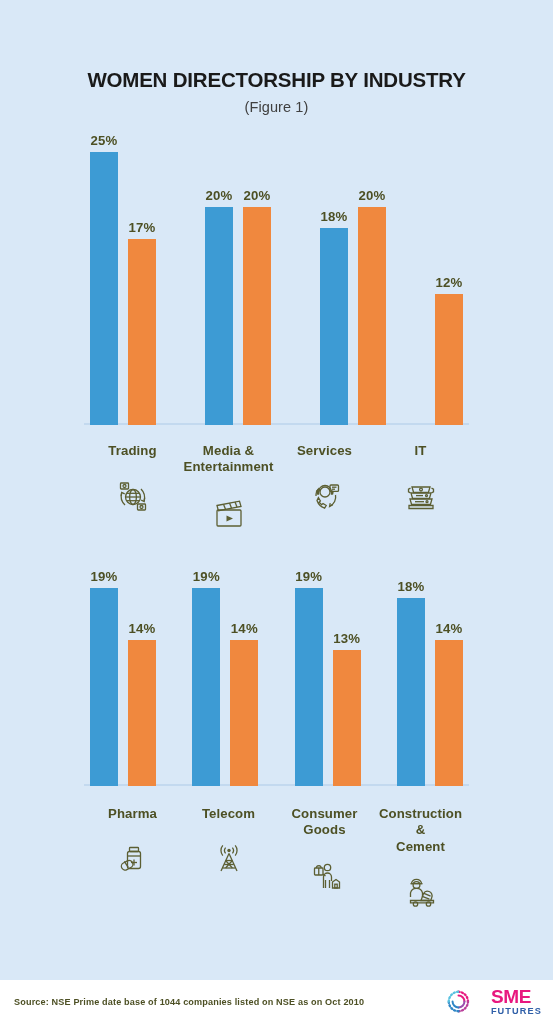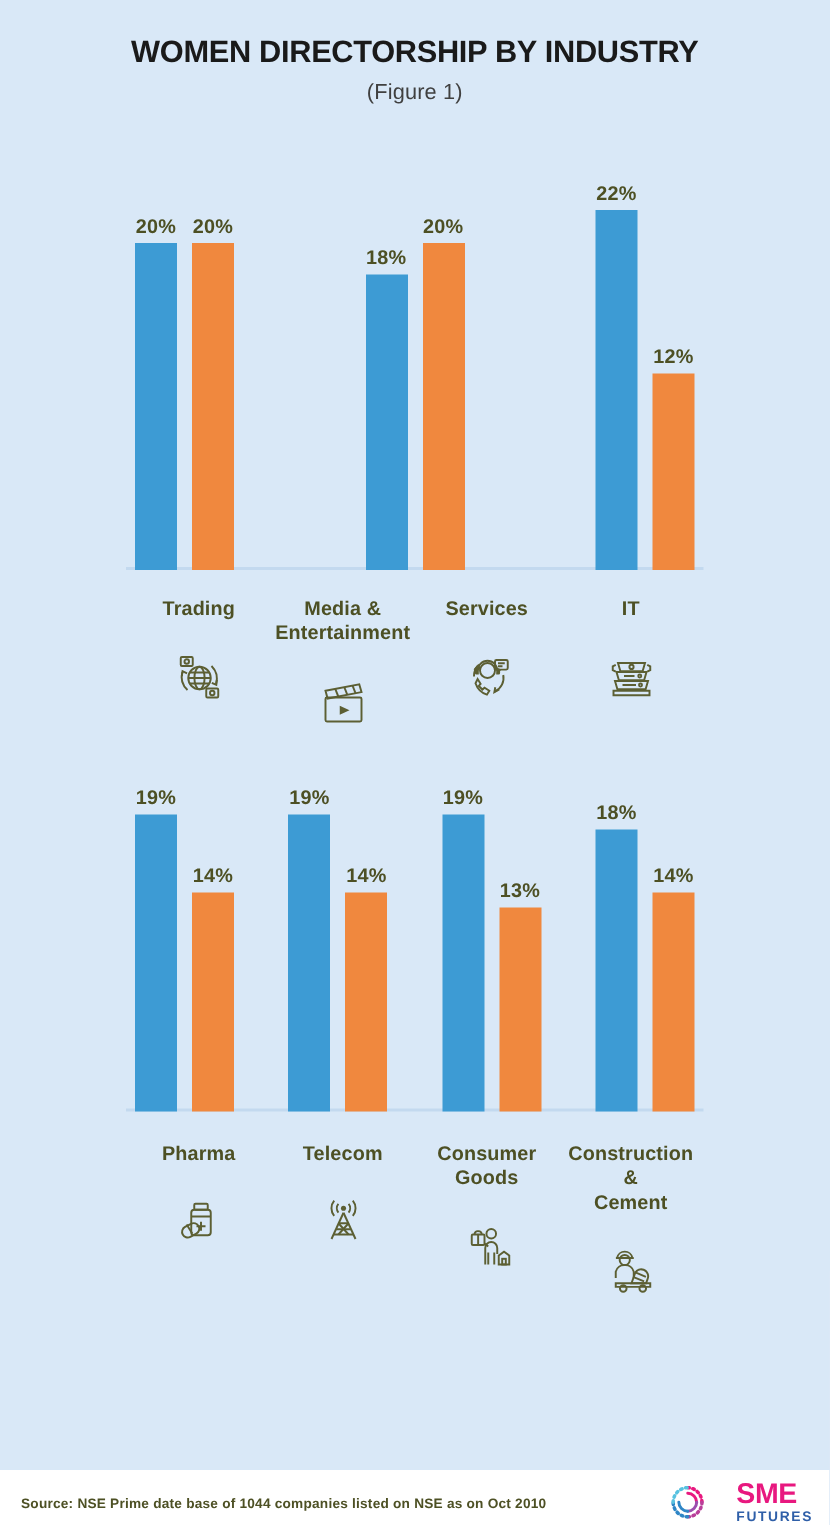--- a/index.html
+++ b/index.html
@@ -17,21 +17,21 @@
   }
 
   .poster {
     width: 553px;
     height: 1024px;
     background: #d9e8f7;
     position: relative;
   }
 
   
-  .header { padding-top: 23px; text-align: center; }
+  .header { padding-top: 68px; text-align: center; }
 
   .title {
     font-size: 20.5px;
     font-weight: bold;
     letter-spacing: -0.2px;
     color: #1a1a1a;
     line-height: 1.15;
   }
 
   .subtitle {
@@ -210,20 +210,30 @@
   <div class="header">
     <div class="title">WOMEN DIRECTORSHIP BY INDUSTRY</div>
     <div class="subtitle">(Figure 1)</div>
   </div>
 
 
   <div class="chart" id="chart-1">
     <div class="baseline"></div>
     <div class="plot">
 
+      <div class="group">
+        <div class="bar-wrap">
+          <span class="bar-value" style="bottom: 276.5px;">25%</span>
+          <div class="bar blue" style="height: 272.5px; background: rgb(61, 155, 212);"></div>
+        </div>
+        <div class="bar-wrap">
+          <span class="bar-value" style="bottom: 189.3px;">17%</span>
+          <div class="bar orange" style="height: 185.3px; background: rgb(240, 136, 62);"></div>
+        </div>
+      </div>
 
       <div class="group">
         <div class="bar-wrap">
           <span class="bar-value" style="bottom: 222px;">20%</span>
           <div class="bar blue" style="height: 218px; background: rgb(61, 155, 212);"></div>
         </div>
         <div class="bar-wrap">
           <span class="bar-value" style="bottom: 222px;">20%</span>
           <div class="bar orange" style="height: 218px; background: rgb(240, 136, 62);"></div>
         </div>
@@ -234,24 +244,20 @@
           <span class="bar-value" style="bottom: 200.2px;">18%</span>
           <div class="bar blue" style="height: 196.2px; background: rgb(61, 155, 212);"></div>
         </div>
         <div class="bar-wrap">
           <span class="bar-value" style="bottom: 222px;">20%</span>
           <div class="bar orange" style="height: 218px; background: rgb(240, 136, 62);"></div>
         </div>
       </div>
 
       <div class="group">
-        <div class="bar-wrap">
-          <span class="bar-value" style="bottom: 243.8px;">22%</span>
-          <div class="bar blue" style="height: 239.8px; background: rgb(61, 155, 212);"></div>
-        </div>
         <div class="bar-wrap">
           <span class="bar-value" style="bottom: 134.8px;">12%</span>
           <div class="bar orange" style="height: 130.8px; background: rgb(240, 136, 62);"></div>
         </div>
       </div>
 
     </div>
   </div>
 
   <div class="cats" id="cats-1">

